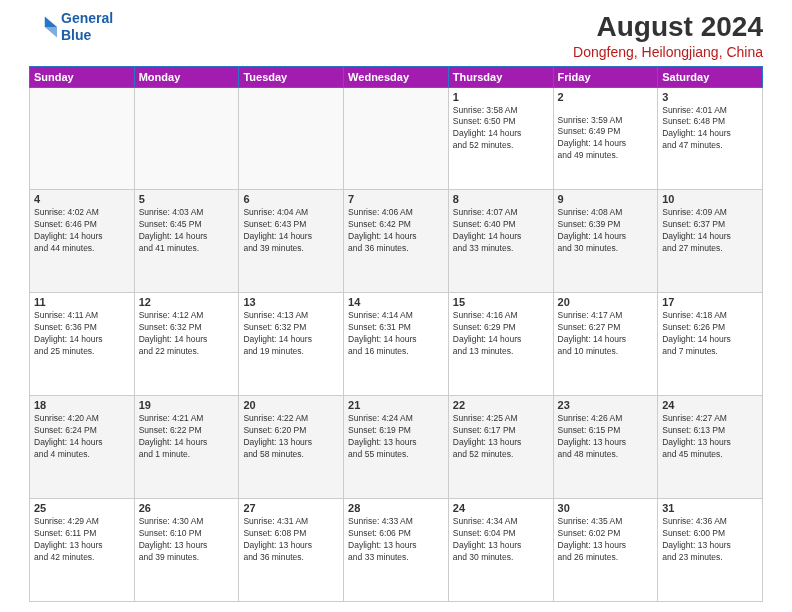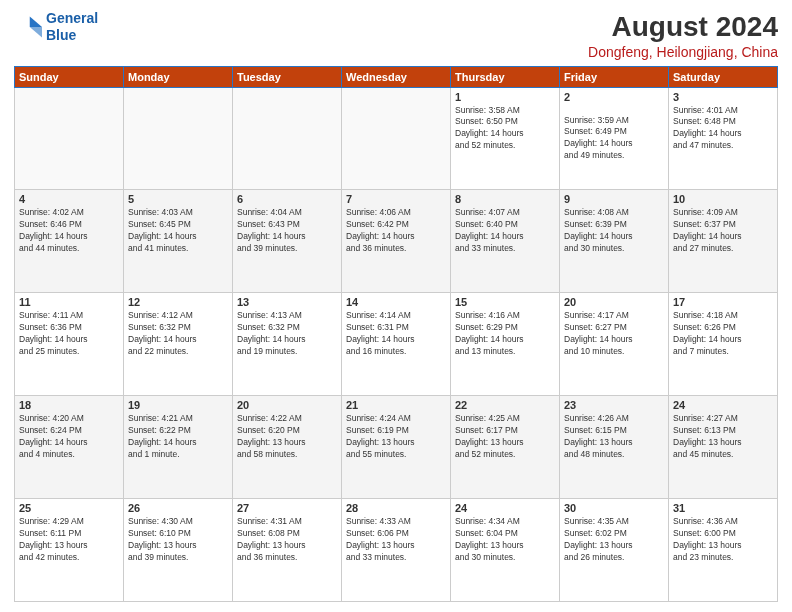--- a/index.html
+++ b/index.html
@@ -6,21 +6,21 @@
     body {
       font-family: Arial, sans-serif;
       background: #fff;
       width: 792px;
       height: 612px;
       overflow: hidden;
     }
     .page {
       width: 792px;
       height: 612px;
-      padding: 10px 14px;
+      padding: 10px 29px;
       display: flex;
       flex-direction: column;
     }
     .header {
       display: flex;
       justify-content: space-between;
       align-items: flex-start;
       margin-bottom: 6px;
     }
     .logo {
@@ -53,21 +53,21 @@
       color: #b91c1c;
     }
     .calendar {
       flex: 1;
       border: 1px solid #ccc;
       border-collapse: collapse;
       width: 100%;
       table-layout: fixed;
     }
     .calendar th {
-      background-color: #c2410c;
+      background-color: #a21caf;
       color: white;
       font-size: 11px;
       font-weight: bold;
       padding: 4px 4px;
       text-align: left;
       border: 1px solid #2874c5;
     }
     .calendar td {
       vertical-align: top;
       border: 1px solid #ccc;

